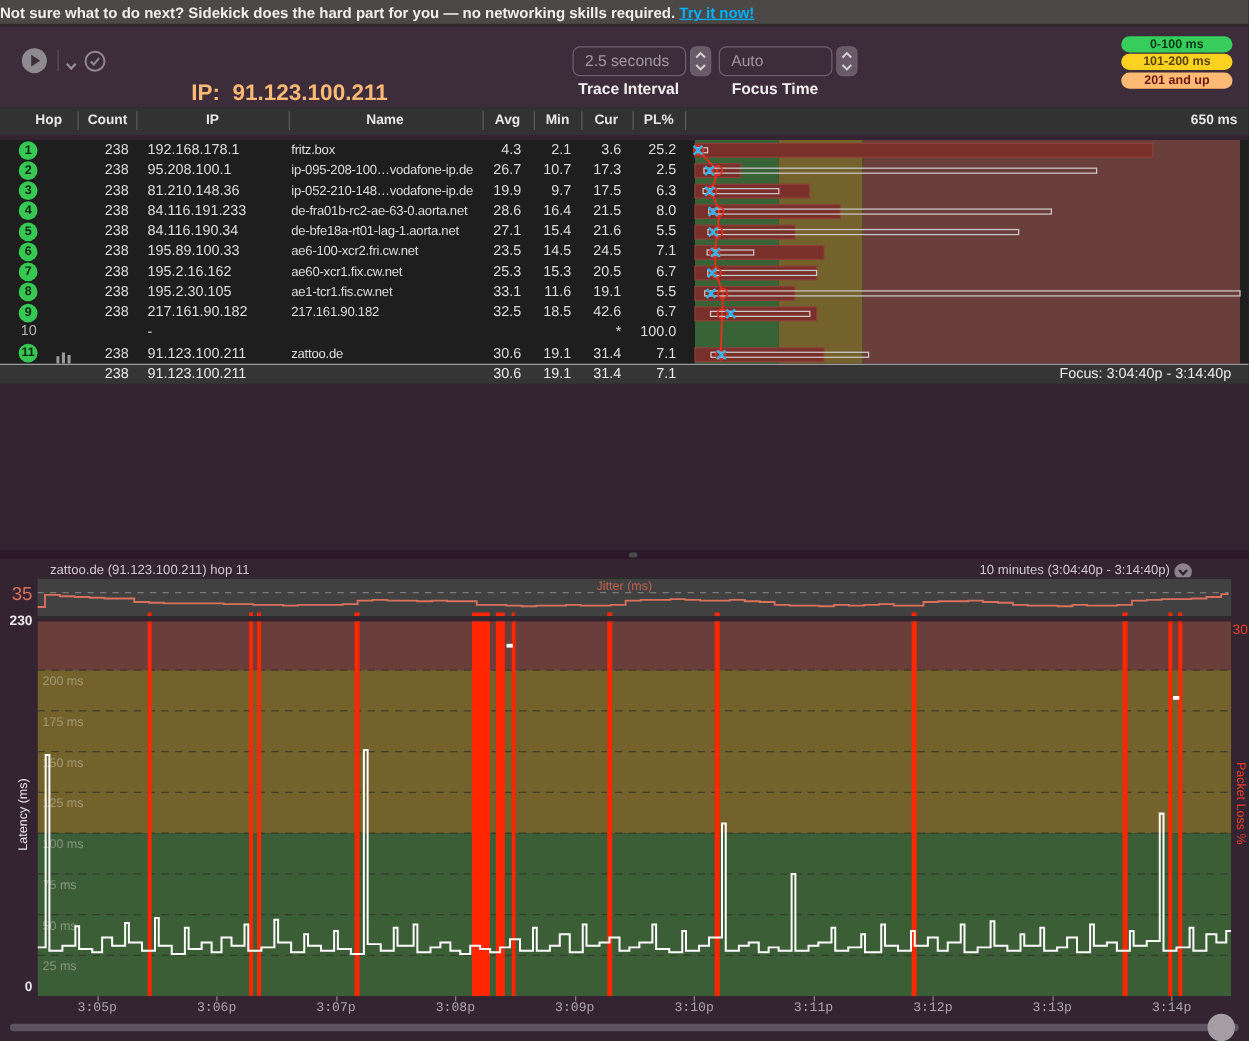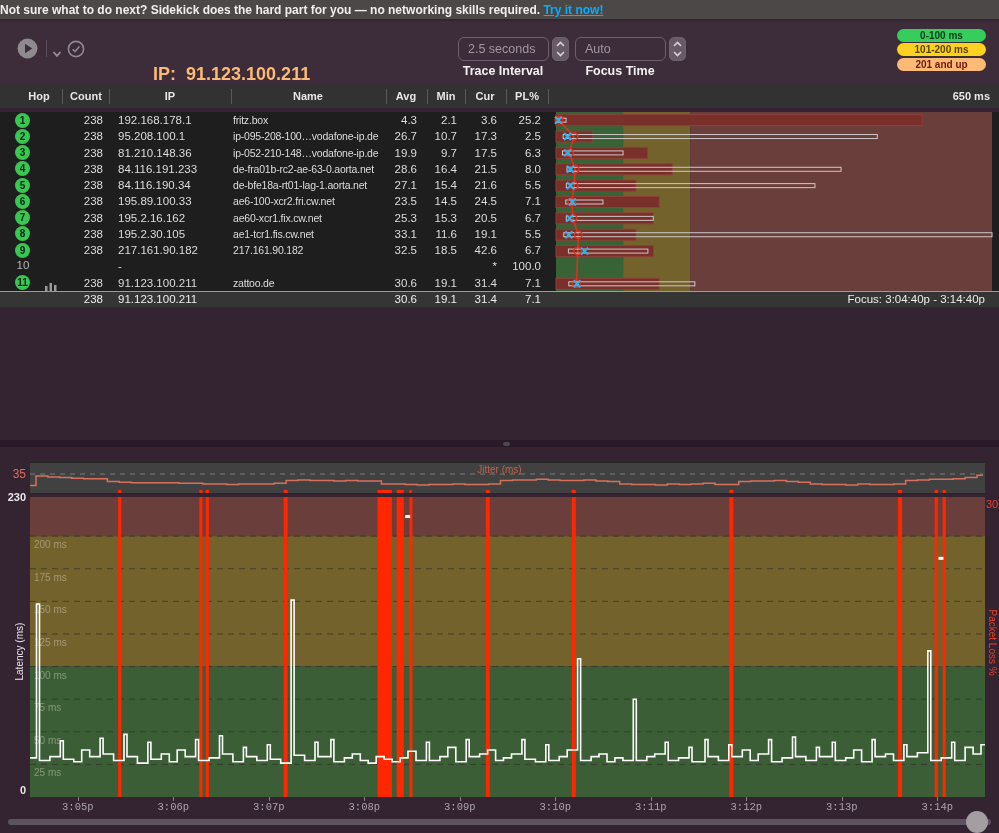--- a/index.html
+++ b/index.html
@@ -39,21 +39,21 @@
   #summary span { position:absolute; top:1px; }
 
   
   #splitter { left:0; top:440px; width:999px; height:7px; background:#2a1928; }
   #splitter .dot { position:absolute; left:503px; top:2px; width:7px; height:4px; border-radius:2px; background:#4a4a4a; }
 
   
   #gheader { left:0; top:450px; width:999px; height:14px; color:#cfc9ce; font-size:10.5px; }
   #jitterbox { left:30px; top:462px; width:955px; height:32px; background:#414141; border-top:1px solid #262626; border-bottom:1px solid #262626; }
   #jitter-title { left:0; top:464px; width:999px; text-align:center; color:#c0604f; font-size:10px; }
-  #jitter-max { left:0px; top:467px; width:26px; text-align:right; color:#d9705c; font-size:12px; }
+  #jitter-max { left:0px; top:467px; width:26px; text-align:right; color:#d9705c; font-size:15px; }
   .axlbl { color:#e9e5e8; font-size:11px; font-weight:bold; text-align:right; width:26px; }
   #xaxis { left:16px; top:797px; width:999px; height:22px;font-family:Liberation Mono, monospace; }
   #xaxis .xl { position:absolute; top:4px; width:60px; margin-left:-30px; text-align:center; color:#aba4aa; font-size:10.5px; }
   #xaxis .tick { position:absolute; top:0; width:1px; height:4px; background:#8a8289; }
 
   #scrolltrack { left:8px; top:819px; width:983px; height:6px; border-radius:3px; background:#5d5360; }
   #scrollthumb { left:966px; top:811px; width:22px; height:22px; border-radius:50%; background:#a49ea3; }
 
   .rot-left { transform:rotate(-90deg); transform-origin:center; color:#e9e5e8; font-size:10px; white-space:nowrap; }
   .rot-right { transform:rotate(90deg); transform-origin:center; color:#e8402a; font-size:10px; white-space:nowrap; }
@@ -307,20 +307,30 @@
     <span class="c-min">19.1</span>
     <span class="c-cur">31.4</span>
     <span class="c-pl">7.1</span>
     <span style="right:14px;text-align:right;">Focus: 3:04:40p - 3:14:40p</span>
   </div>
 
   <div id="splitter" class="abs">
       <div class="dot"></div>
     </div>
 
+  <div id="gheader" class="abs">
+    <span class="abs" style="left:40px;top:0;">zattoo.de (91.123.100.211) hop 11</span>
+    <span class="abs" style="right:63px;top:0;">10 minutes (3:04:40p - 3:14:40p)</span>
+    <span class="abs" style="right:45px;top:0;">
+      <svg width="15" height="15">
+          <circle cx="7.5" cy="7.5" r="7" fill="#8b8389"></circle>
+          <path d="M4.4 6 L7.5 9.4 L10.6 6" stroke="#332230" stroke-width="1.8" fill="none"></path>
+        </svg>
+    </span>
+  </div>
 
   <div id="jitterbox" class="abs">
     <svg id="jittersvg" width="953" height="30" style="display:block">
         <line x1="0" y1="11" x2="953" y2="11" stroke="#8a8a8a" stroke-width="1" stroke-dasharray="5,5" opacity="0.8"></line>
         <path d="M0 22.6 H6.0 V12.9 H17.9 V14.0 H29.8 V14.6 H41.7 V15.2 H53.6 V15.8 H65.5 V15.8 H77.4 V18.6 H89.3 V19.2 H101.3 V19.7 H113.2 V19.7 H125.1 V19.7 H137.0 V19.7 H148.9 V20.3 H160.8 V20.3 H172.7 V20.9 H184.6 V20.9 H196.6 V21.5 H208.5 V20.9 H220.4 V20.9 H232.3 V20.9 H244.2 V20.3 H256.1 V17.5 H268.0 V16.9 H279.9 V17.5 H291.9 V17.5 H303.8 V18.0 H315.7 V17.5 H327.6 V18.0 H339.5 V18.0 H351.4 V20.9 H363.3 V20.9 H375.2 V21.5 H387.2 V22.0 H399.1 V21.5 H411.0 V21.5 H422.9 V20.9 H434.8 V21.5 H446.7 V21.5 H458.6 V20.9 H470.5 V17.5 H482.5 V16.9 H494.4 V16.9 H506.3 V16.3 H518.2 V16.9 H530.1 V17.5 H542.0 V17.5 H553.9 V16.9 H565.8 V18.0 H577.8 V18.6 H589.7 V20.9 H601.6 V21.5 H613.5 V21.5 H625.4 V22.0 H637.3 V20.9 H649.2 V21.5 H661.1 V20.9 H673.1 V20.3 H685.0 V21.5 H696.9 V21.5 H708.8 V18.6 H720.7 V18.0 H732.6 V18.0 H744.5 V17.5 H756.4 V18.6 H768.4 V19.2 H780.3 V20.9 H792.2 V21.5 H804.1 V21.5 H816.0 V22.0 H827.9 V20.9 H839.8 V21.5 H851.7 V21.5 H863.7 V20.9 H875.6 V17.5 H887.5 V16.9 H899.4 V16.3 H911.3 V16.3 H923.2 V15.8 H935.1 V14.6 H947.0 V12.3 H953" fill="none" stroke="#d9705c" stroke-width="1.5"></path>
         <rect x="88.1352" y="27" width="3.1834" height="3" fill="#ff2600"></rect>
         <rect x="169.31189999999998" y="27" width="3.1834" height="3" fill="#ff2600"></rect>
         <rect x="175.6787" y="27" width="3.1834" height="3" fill="#ff2600"></rect>
         <rect x="253.67199999999997" y="27" width="3.9792499999999995" height="3" fill="#ff2600"></rect>
         <rect x="347.5823" y="27" width="14.325299999999999" height="3" fill="#ff2600"></rect>

